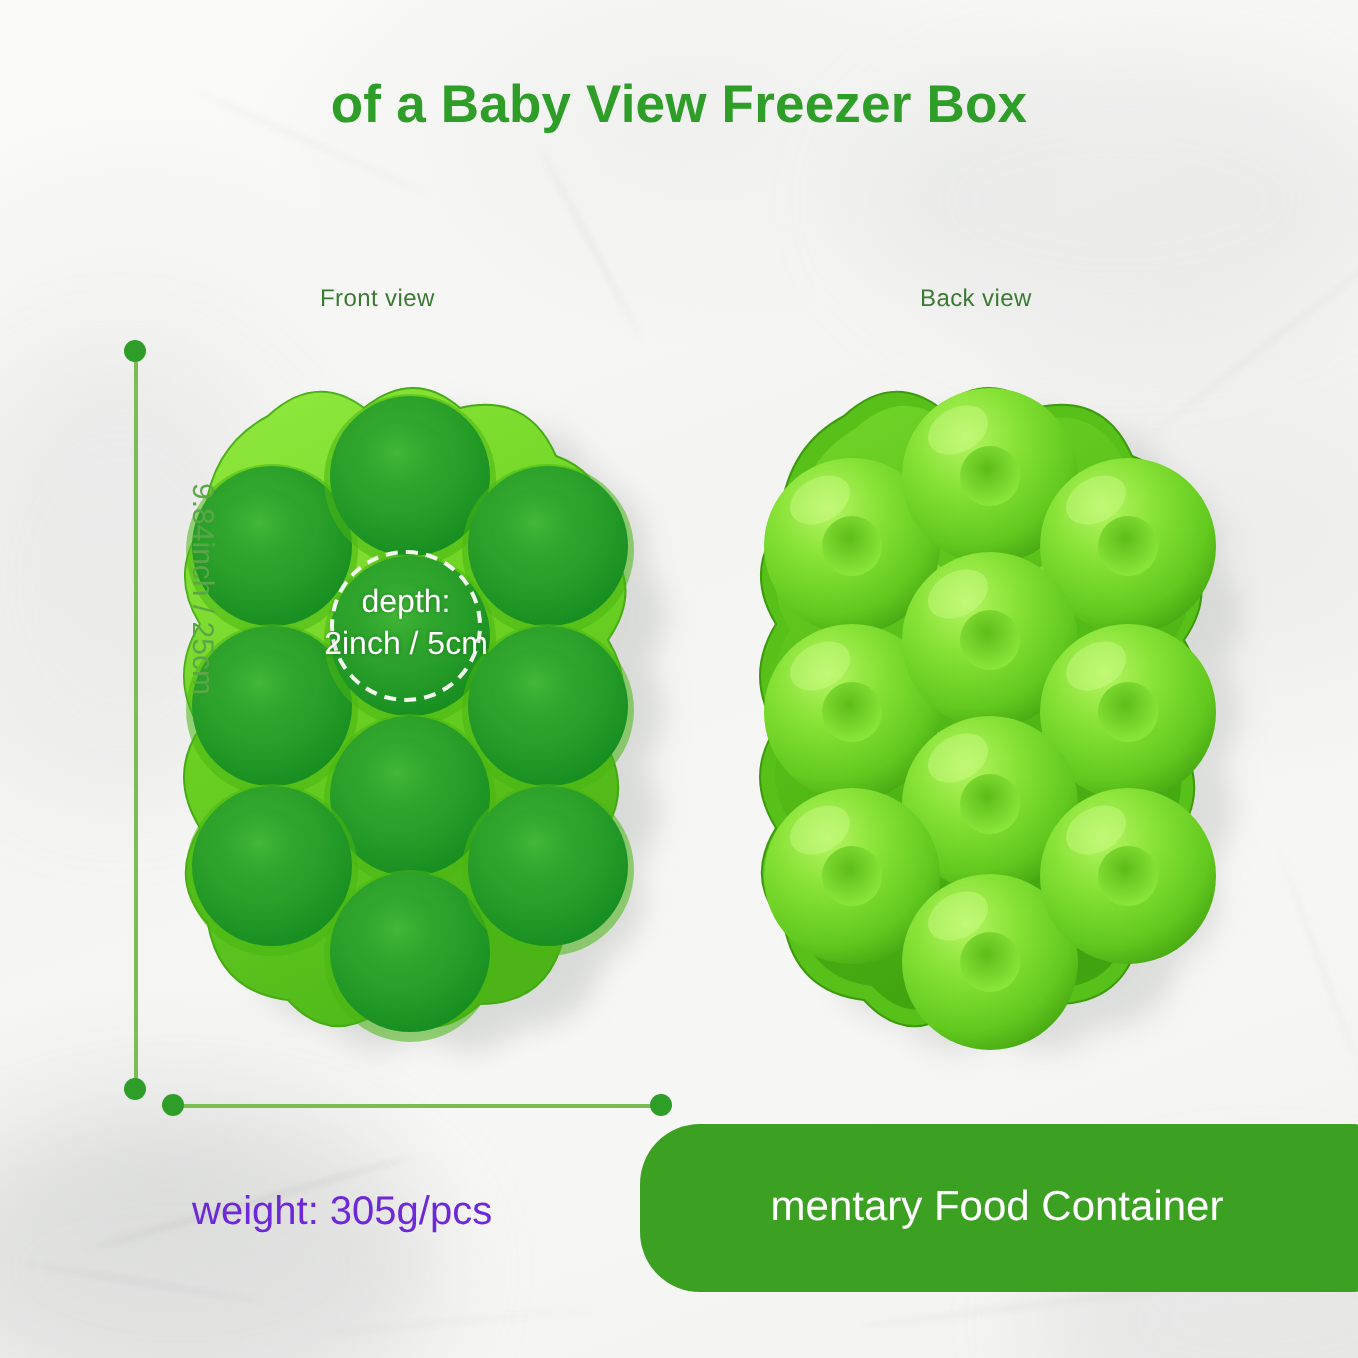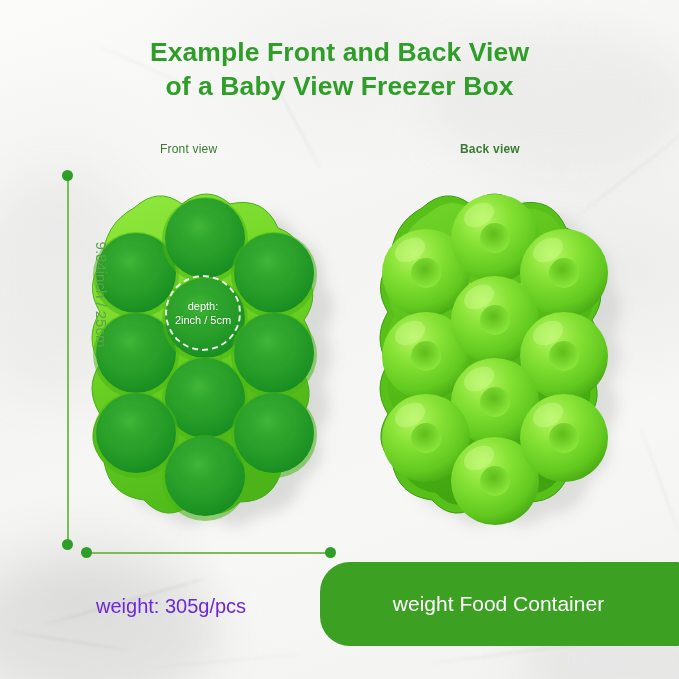--- a/index.html
+++ b/index.html
@@ -68,21 +68,21 @@
   .title-line { display: block; }
 
   
   .view-label {
     position: absolute;
     font-size: 12px;
     color: #3a7a33;
     letter-spacing: .2px;
   }
   .view-label.front { left: 160px; top: 142px; }
-  .view-label.back  { left: 460px; top: 142px; font-weight: bold; }
+  .view-label.back  { left: 460px; top: 142px; }
 
   
   .guide-line {
     position: absolute;
     background: #7bbd50;
   }
   .guide-line.vertical   { left: 67px; top: 176px; width: 1.6px; height: 368px; }
   .guide-line.horizontal { left: 86px; top: 552px; width: 244px; height: 1.6px; }
   .guide-dot {
     position: absolute;
@@ -168,21 +168,21 @@
     top: 275px;
     width: 76px;
     height: 76px;
     border-radius: 50%;
     border: 2.5px dashed #f2f7ee;
     display: flex;
     flex-direction: column;
     align-items: center;
     justify-content: center;
     color: #ffffff;
-    font-size: 11px;
+    font-size: 16px;
     line-height: 1.3;
     text-align: center;
     box-sizing: border-box;
     text-shadow: 0 0 2px rgba(0,0,0,.25);
   }
   .depth-line { display: block; white-space: nowrap; }
 </style>
 </head>
 <body>
 
@@ -196,21 +196,20 @@
   <div class="vein v1"></div>
   <div class="vein v2"></div>
   <div class="vein v3"></div>
   <div class="vein v4"></div>
   <div class="vein v5"></div>
   <div class="vein v6"></div>
   <div class="vein v7"></div>
   <div class="vein v8"></div>
 
   <div class="title-block">
-    <span class="title-line">Example Front and Back View</span>
     <span class="title-line">of a Baby View Freezer Box</span>
   </div>
 
   <div class="view-label front">Front view</div>
   <div class="view-label back">Back view</div>
 
   <div class="tray-wrap front">
     <svg class="tray-svg" viewBox="0 0 250 350">
       <defs>
         <radialGradient id="cavGrad" cx="42%" cy="34%" r="74%">
@@ -444,16 +443,16 @@
   <div class="guide-dot d-top"></div>
   <div class="guide-dot d-bottom"></div>
   <div class="guide-dot d-left"></div>
   <div class="guide-dot d-right"></div>
 
   <div class="dim-vertical">9.84inch / 25cm</div>
 
   <div class="weight-text">weight:  305g/pcs</div>
 
   <div class="banner">
-    <span class="banner-line">weight Food Container</span>
+    <span class="banner-line">mentary Food Container</span>
   </div>
 
 </div>
 
 </body></html>

